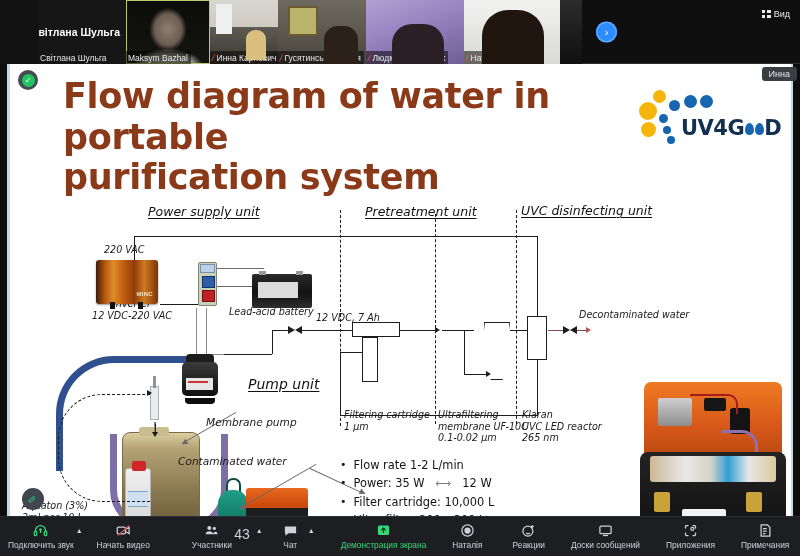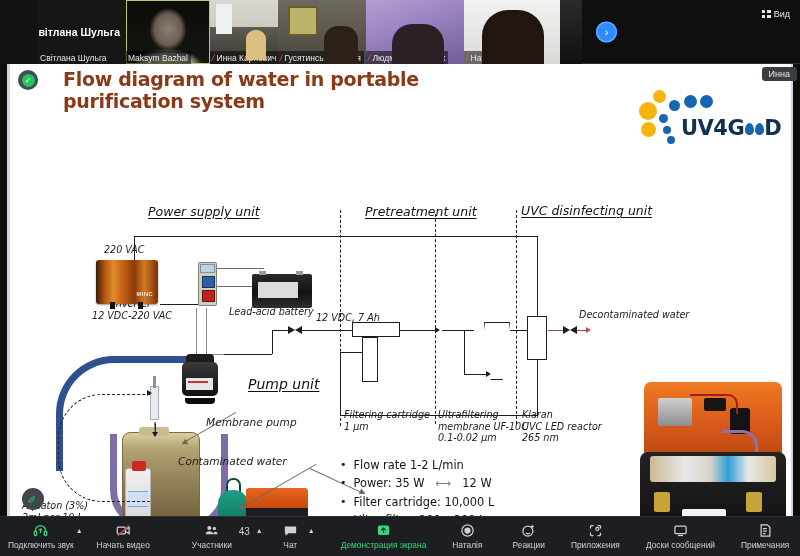--- a/index.html
+++ b/index.html
@@ -98,22 +98,22 @@
     background:#3a4048; display:flex; align-items:center; justify-content:center;
     z-index:25;
   }
   #sec-ico { left:8px; top:6px; background:#444b53; border-radius:50%; }
   #sec-ico .shield { width:13px;height:13px;border-radius:50%;background:#22c55e;display:flex;align-items:center;justify-content:center;color:#fff;font-size:8px;}
   #pen-ico { left:12px; top:424px; width:22px;height:22px;border-radius:50%; background:#3f464e; }
   #pen-ico .pen { color:#2fbf71; font-size:11px; transform:rotate(-45deg); }
 
   
   #slide-title {
-    position:absolute; left:53px; top:4px; width:600px;
-    color:#8a3a18; font-weight:bold; font-size:19px; line-height:1.16;
+    position:absolute; left:53px; top:12px; width:600px;
+    color:#8a3a18; font-weight:bold; font-size:35px; line-height:1.16;
     letter-spacing:-0.3px;
     font-family:"DejaVu Sans", sans-serif;
   }
 
   
   #logo { position:absolute; right:14px; top:22px; width:140px; height:62px; }
   #logo .dots { position:absolute; left:0; top:0; width:86px; height:62px; }
   #logo .dots span { position:absolute; border-radius:50%; display:block; }
   #logo .wordmark {
     position:absolute; left:44px; top:30px; font-size:21px; font-weight:bold;
@@ -243,21 +243,21 @@
   #bottombar {
     position:absolute; left:0; bottom:0; width:800px; height:40px; background:#1c1e22;
     display:flex; align-items:center; border-top:1px solid #2a2d31;
   }
   .bitem { position:relative; display:flex; flex-direction:column; align-items:center; justify-content:center;
     height:40px; color:#cfd2d6; font-size:8.4px; gap:2px; padding:0 2px; white-space:nowrap; }
   .bitem .ic { height:15px; display:flex; align-items:flex-end; justify-content:center; }
   .bitem.green { color:#37d67a; }
   .caret { color:#cfd2d6; font-size:7px; align-self:flex-start; margin-top:10px; }
   .ico-svg { width:15px; height:15px; display:block; }
-  .pcount { color:#cfd2d6; font-size:10px; margin-left:20px; }
+  .pcount { color:#cfd2d6; font-size:14px; margin-left:20px; }
 </style>
 </head>
 <body>
 
 <div id="app">
 
   <div id="filmstrip">
 
     <div class="tile v-blank" style="width:38px"></div>
 
@@ -614,41 +614,41 @@
           <circle cx="11" cy="13" r="8"></circle>
             <path d="M8 12h.01M14 12h.01M8.2 16a4 4 0 0 0 5.8 0"></path>
           <path d="M18 3v5M15.5 5.5h5" stroke-width="1.8"></path>
         </svg>
       </span>
       <span>Реакции</span>
     </div>
 
     <div class="bitem" style="margin-left:22px">
       <span class="ic">
+        <svg class="ico-svg" viewBox="0 0 24 24" fill="none" stroke="#cfd2d6" stroke-width="2">
+          <rect x="3" y="5" width="18" height="12" rx="2"></rect>
+            <path d="M8 20h8"></path>
+        </svg>
+      </span>
+      <span>Доски сообщений</span>
+    </div>
+
+    <div class="bitem" style="margin-left:22px">
+      <span class="ic">
         <svg class="ico-svg" viewBox="0 0 24 24" fill="none" stroke="#cfd2d6" stroke-width="2" stroke-linecap="round">
           <path d="M4 8V5.5A1.5 1.5 0 0 1 5.5 4H8M16 4h2.5A1.5 1.5 0 0 1 20 5.5V8M20 16v2.5a1.5 1.5 0 0 1-1.5 1.5H16M8 20H5.5A1.5 1.5 0 0 1 4 18.5V16"></path>
           <circle cx="15" cy="9.5" r="2.4"></circle>
         </svg>
       </span>
       <span>Приложения</span>
     </div>
 
     <div class="bitem" style="margin-left:22px">
       <span class="ic">
         <svg class="ico-svg" viewBox="0 0 24 24" fill="none" stroke="#cfd2d6" stroke-width="2">
-          <rect x="3" y="5" width="18" height="12" rx="2"></rect>
-            <path d="M8 20h8"></path>
-        </svg>
-      </span>
-      <span>Доски сообщений</span>
-    </div>
-
-    <div class="bitem" style="margin-left:22px">
-      <span class="ic">
-        <svg class="ico-svg" viewBox="0 0 24 24" fill="none" stroke="#cfd2d6" stroke-width="2">
           <path d="M5 3h10l4 4v14H5z"></path>
             <path d="M8 9h6M8 13h6M8 17h4"></path>
         </svg>
       </span>
       <span>Примечания</span>
     </div>
 
   </div>
 
 </div>

